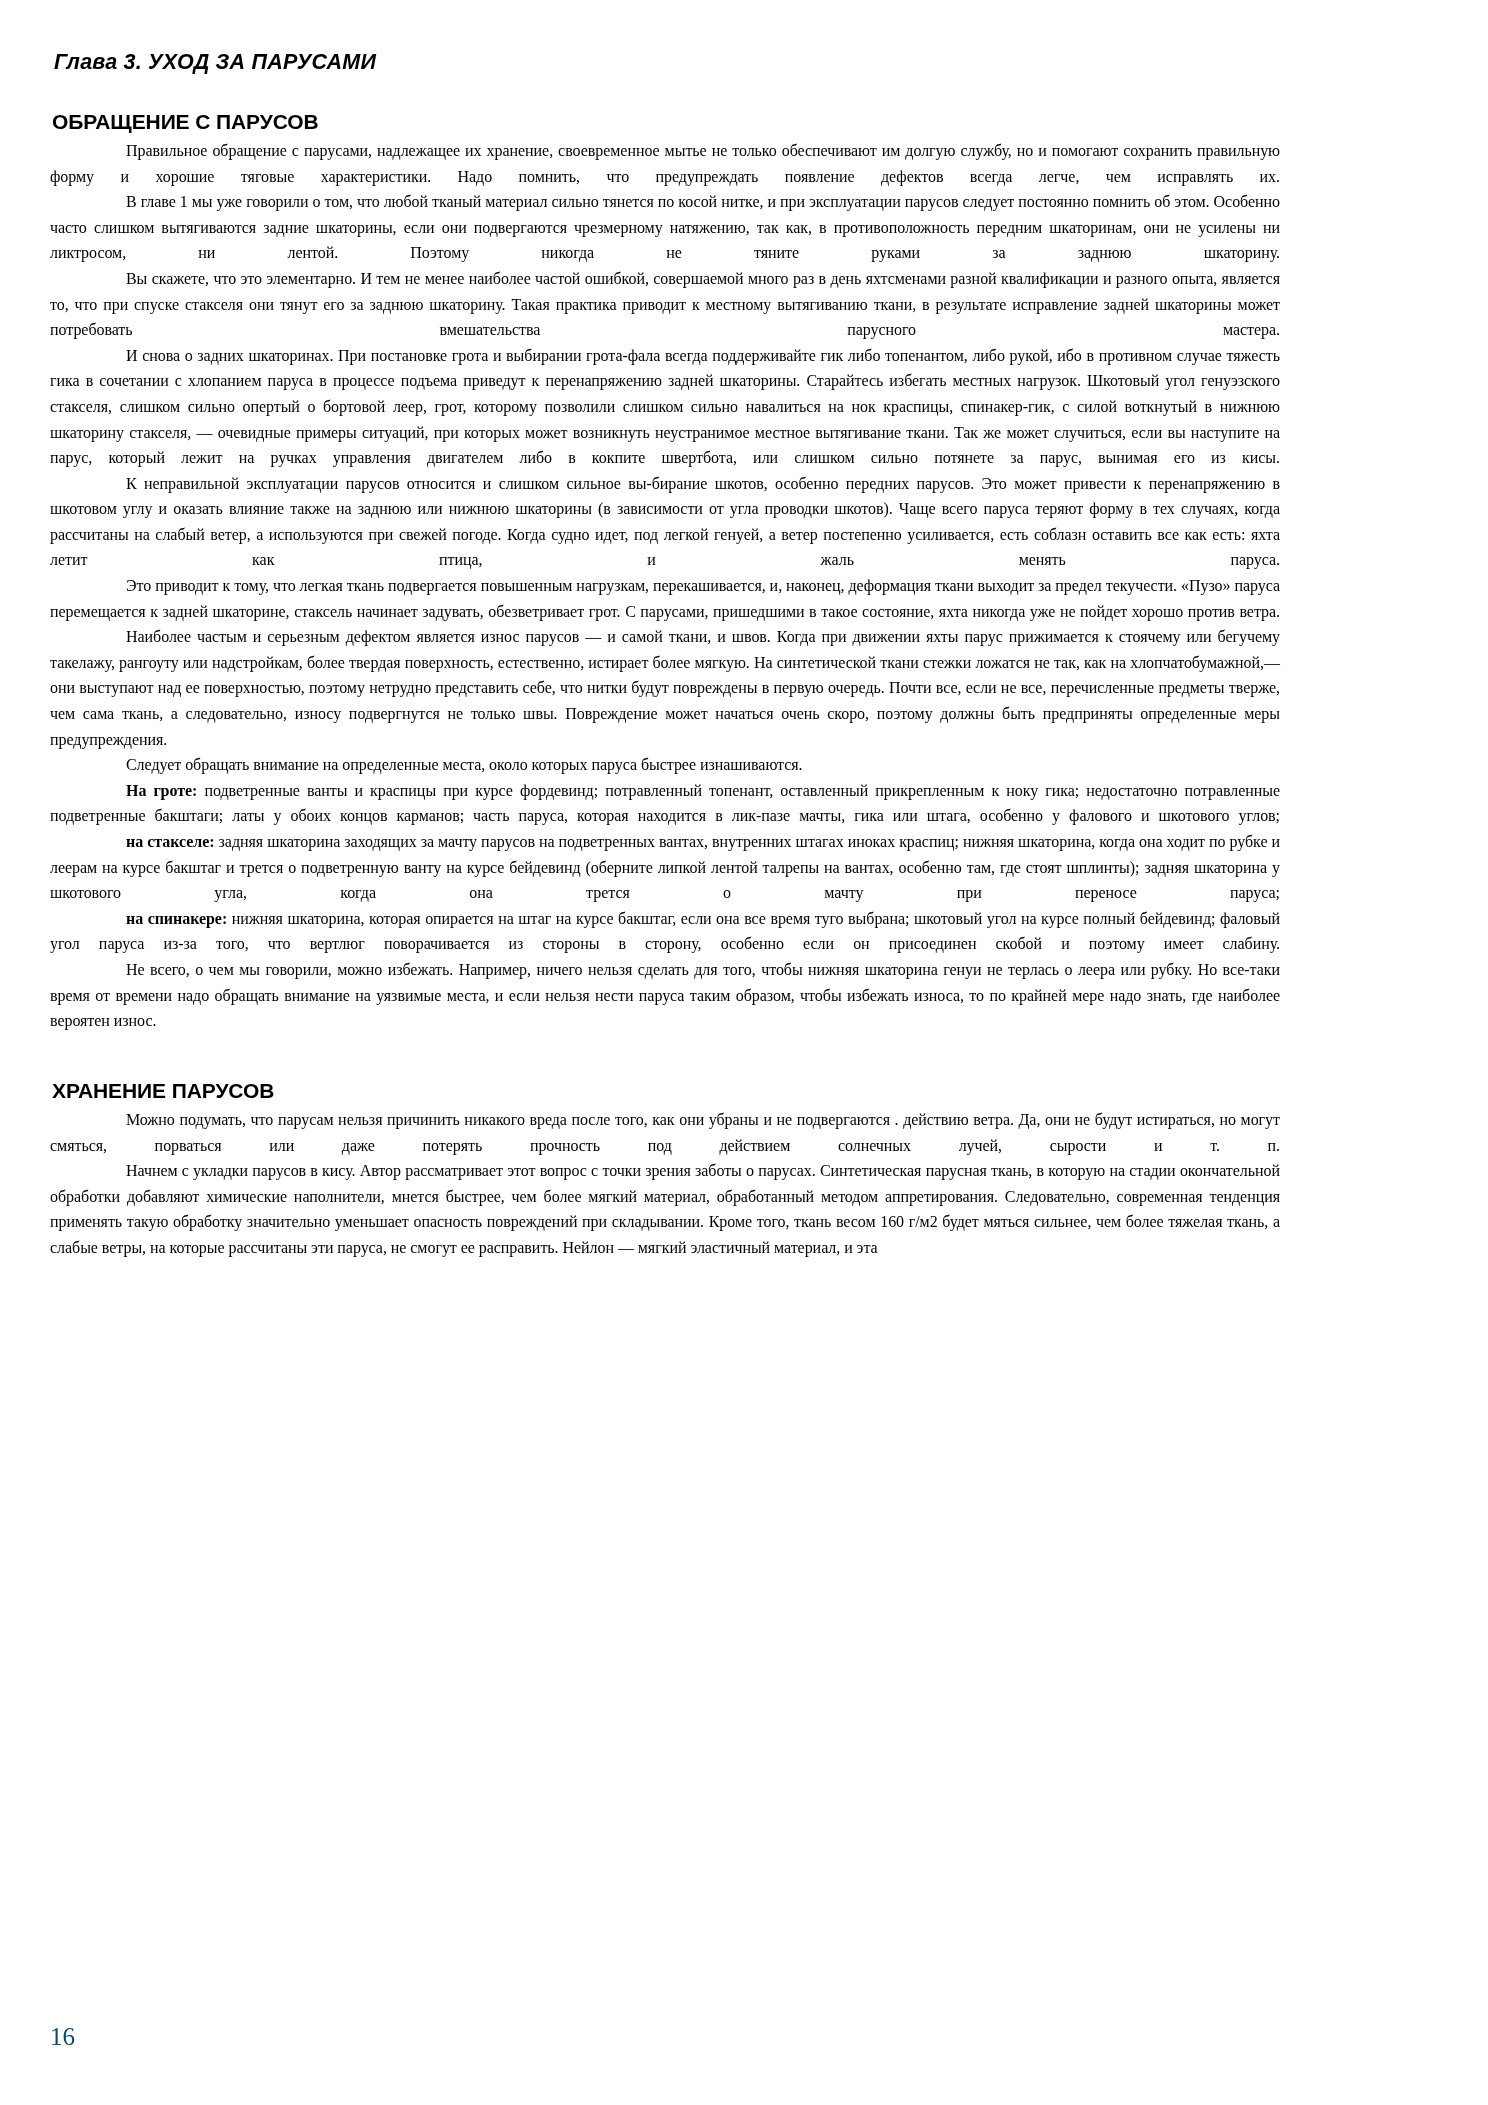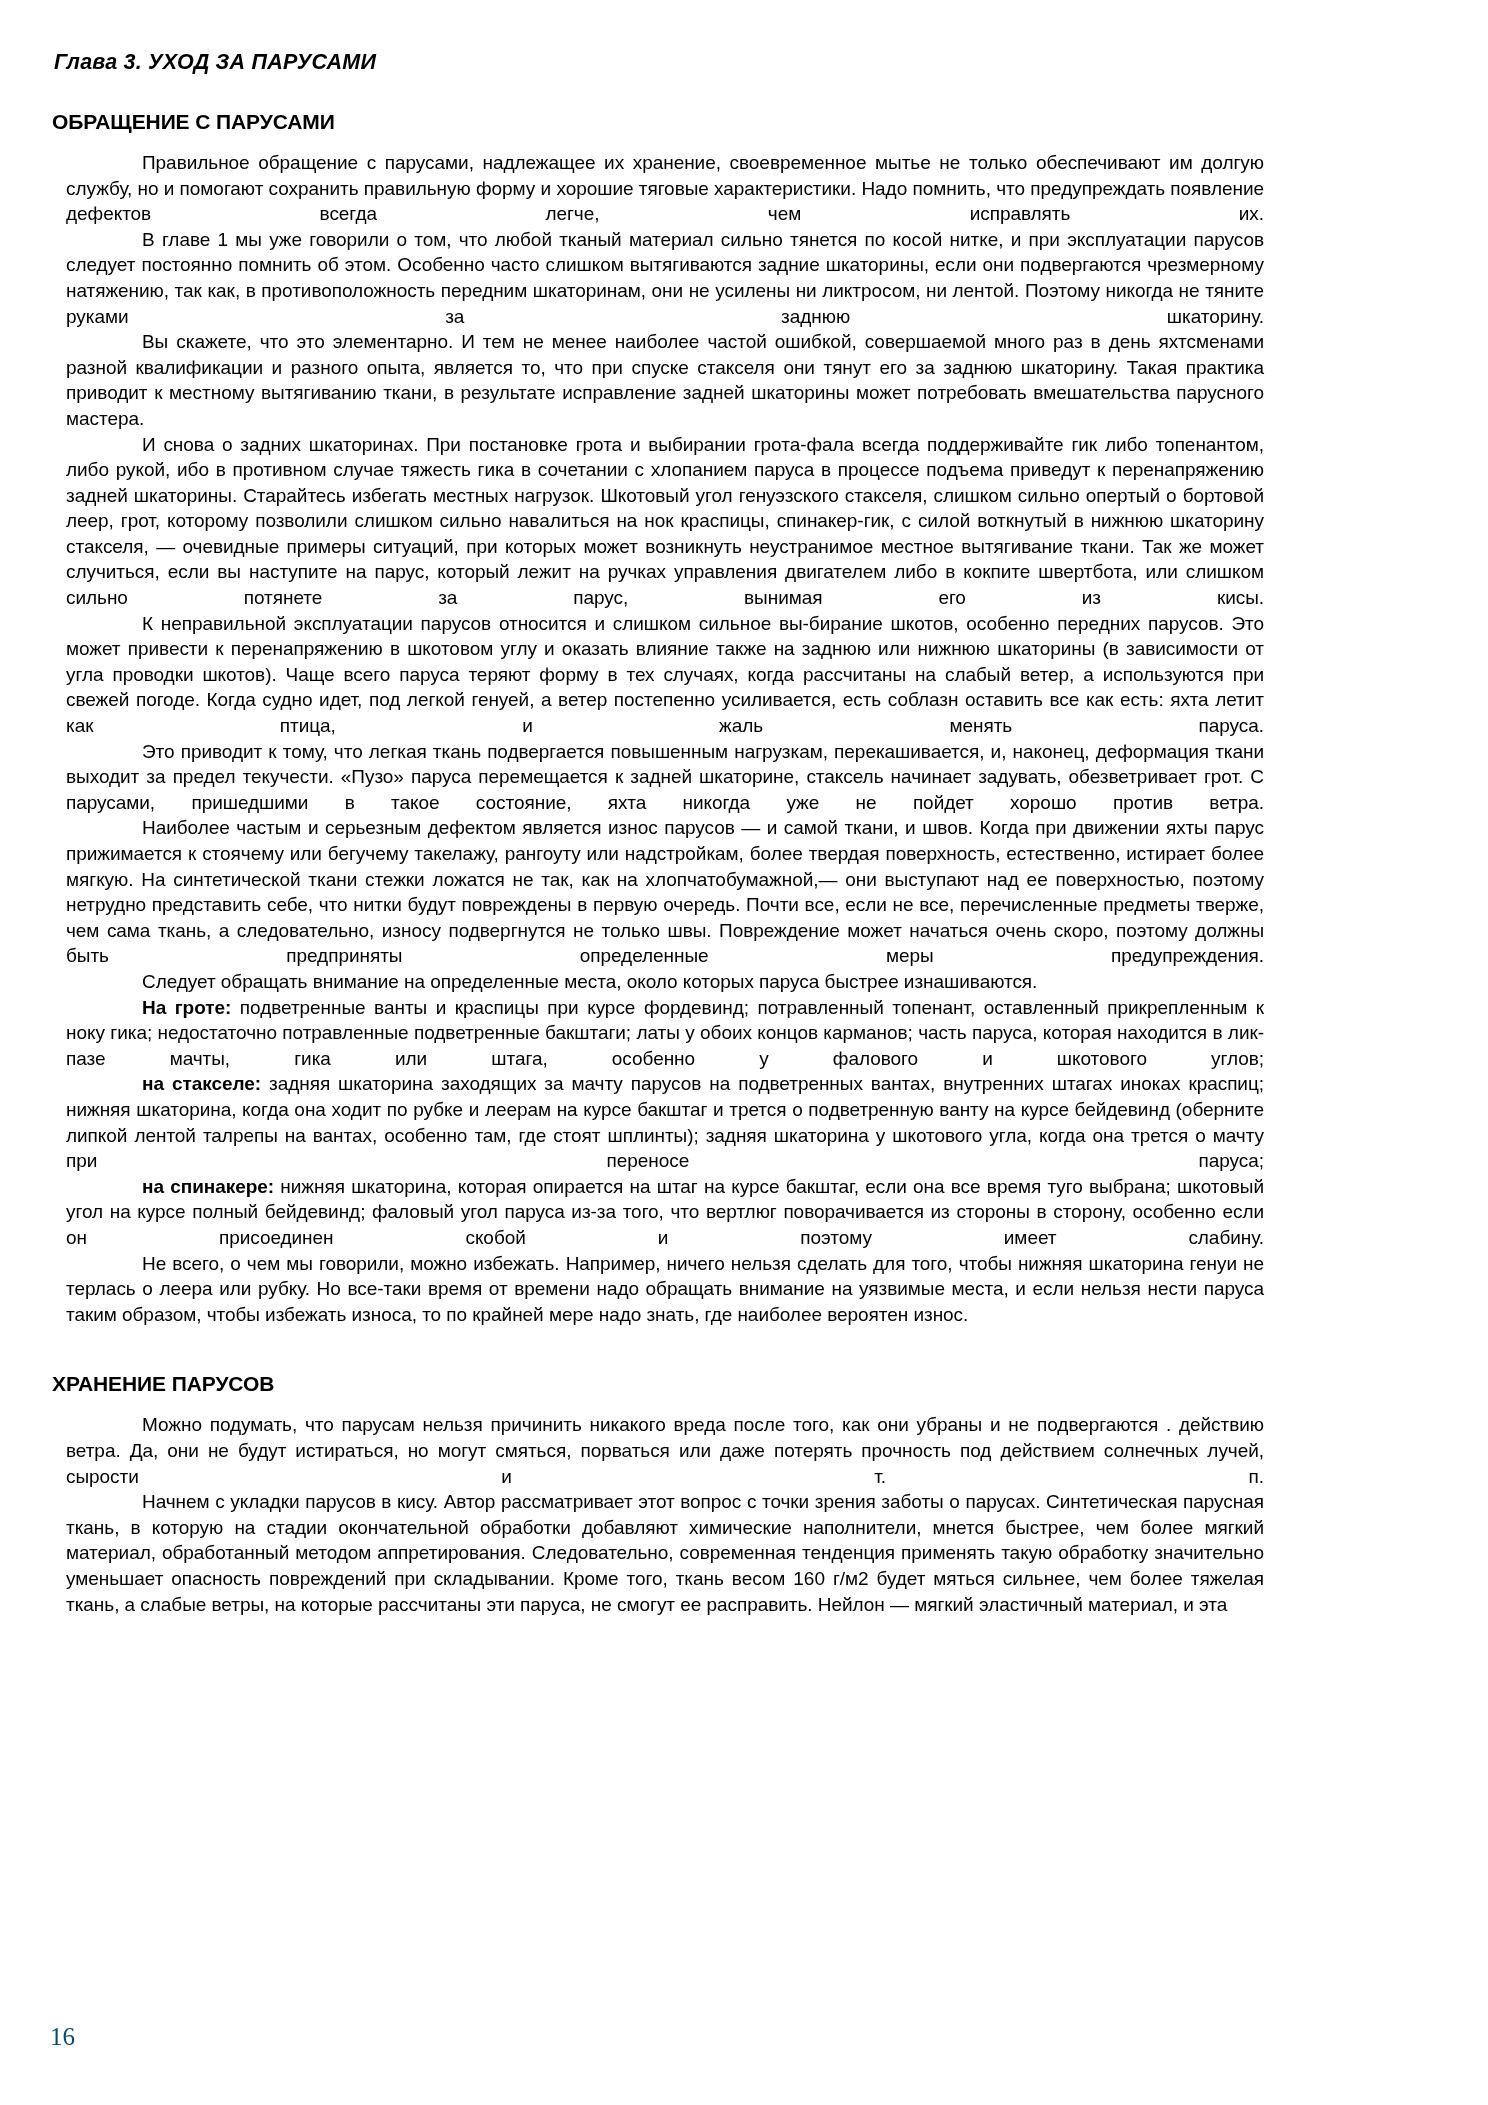--- a/index.html
+++ b/index.html
@@ -31,28 +31,29 @@
     font-size: 21px;
     font-weight: bold;
     letter-spacing: -0.1px;
     margin: 33px 0 4px 2px;
     line-height: 1.2;
   }
   .section-heading.second {
     margin-top: 44px;
   }
   .body-text {
-    font-size: 19px;
+    font-size: 16px;
     line-height: 25.6px;
     text-align: justify;
     text-justify: inter-word;
-    margin: 16px;
+    margin: 0;
     letter-spacing: -0.05px;
     word-spacing: 0px;
     hyphens: none;
+    font-family: Liberation Serif, serif;
   }
   .body-text p {
     margin: 0;
     text-align: justify;
     text-indent: 76px;
     text-align-last: justify;
   }
   .body-text p.last-left {
     text-align-last: left;
   }
@@ -69,21 +70,21 @@
     line-height: 1;
   }
 </style>
 </head>
 <body>
 
 <div class="page">
 
   <div class="chapter-title">Глава 3. УХОД ЗА ПАРУСАМИ</div>
 
-  <div class="section-heading">ОБРАЩЕНИЕ С ПАРУСАМИ</div>
+  <div class="section-heading">ОБРАЩЕНИЕ С ПАРУСОВ</div>
 
   <div class="body-text">
     <p>Правильное обращение с парусами, надлежащее их хранение, своевременное мытье не только обеспечивают им долгую службу, но и помогают сохранить правильную форму и хорошие тяговые характеристики. Надо помнить, что предупреждать появление дефектов всегда легче, чем исправлять их.</p>
     <p>В главе 1 мы уже говорили о том, что любой тканый материал сильно тянется по косой нитке, и при эксплуатации парусов следует постоянно помнить об этом. Особенно часто слишком вытягиваются задние шкаторины, если они подвергаются чрезмерному натяжению, так как, в противоположность передним шкаторинам, они не усилены ни ликтросом, ни лентой. Поэтому никогда не тяните руками за заднюю шкаторину.</p>
     <p>Вы скажете, что это элементарно. И тем не менее наиболее частой ошибкой, совершаемой много раз в день яхтсменами разной квалификации и разного опыта, является то, что при спуске стакселя они тянут его за заднюю шкаторину. Такая практика приводит к местному вытягиванию ткани, в результате исправление задней шкаторины может потребовать вмешательства парусного мастера.</p>
     <p>И снова о задних шкаторинах. При постановке грота и выбирании грота-фала всегда поддерживайте гик либо топенантом, либо рукой, ибо в противном случае тяжесть гика в сочетании с хлопанием паруса в процессе подъема приведут к перенапряжению задней шкаторины. Старайтесь избегать местных нагрузок. Шкотовый угол генуэзского стакселя, слишком сильно опертый о бортовой леер, грот, которому позволили слишком сильно навалиться на нок краспицы, спинакер-гик, с силой воткнутый в нижнюю шкаторину стакселя, — очевидные примеры ситуаций, при которых может возникнуть неустранимое местное вытягивание ткани. Так же может случиться, если вы наступите на парус, который лежит на ручках управления двигателем либо в кокпите швертбота, или слишком сильно потянете за парус, вынимая его из кисы.</p>
     <p>К неправильной эксплуатации парусов относится и слишком сильное вы-бирание шкотов, особенно передних парусов. Это может привести к перенапряжению в шкотовом углу и оказать влияние также на заднюю или нижнюю шкаторины (в зависимости от угла проводки шкотов). Чаще всего паруса теряют форму в тех случаях, когда рассчитаны на слабый ветер, а используются при свежей погоде. Когда судно идет, под легкой генуей, а ветер постепенно усиливается, есть соблазн оставить все как есть: яхта летит как птица, и жаль менять паруса.</p>
     <p>Это приводит к тому, что легкая ткань подвергается повышенным нагрузкам, перекашивается, и, наконец, деформация ткани выходит за предел текучести. «Пузо» паруса перемещается к задней шкаторине, стаксель начинает задувать, обезветривает грот. С парусами, пришедшими в такое состояние, яхта никогда уже не пойдет хорошо против ветра.</p>
     <p>Наиболее частым и серьезным дефектом является износ парусов — и самой ткани, и швов. Когда при движении яхты парус прижимается к стоячему или бегучему такелажу, рангоуту или надстройкам, более твердая поверхность, естественно, истирает более мягкую. На синтетической ткани стежки ложатся не так, как на хлопчатобумажной,— они выступают над ее поверхностью, поэтому нетрудно представить себе, что нитки будут повреждены в первую очередь. Почти все, если не все, перечисленные предметы тверже, чем сама ткань, а следовательно, износу подвергнутся не только швы. Повреждение может начаться очень скоро, поэтому должны быть предприняты определенные меры предупреждения.</p>
     <p class="last-left">Следует обращать внимание на определенные места, около которых паруса быстрее изнашиваются.</p>

